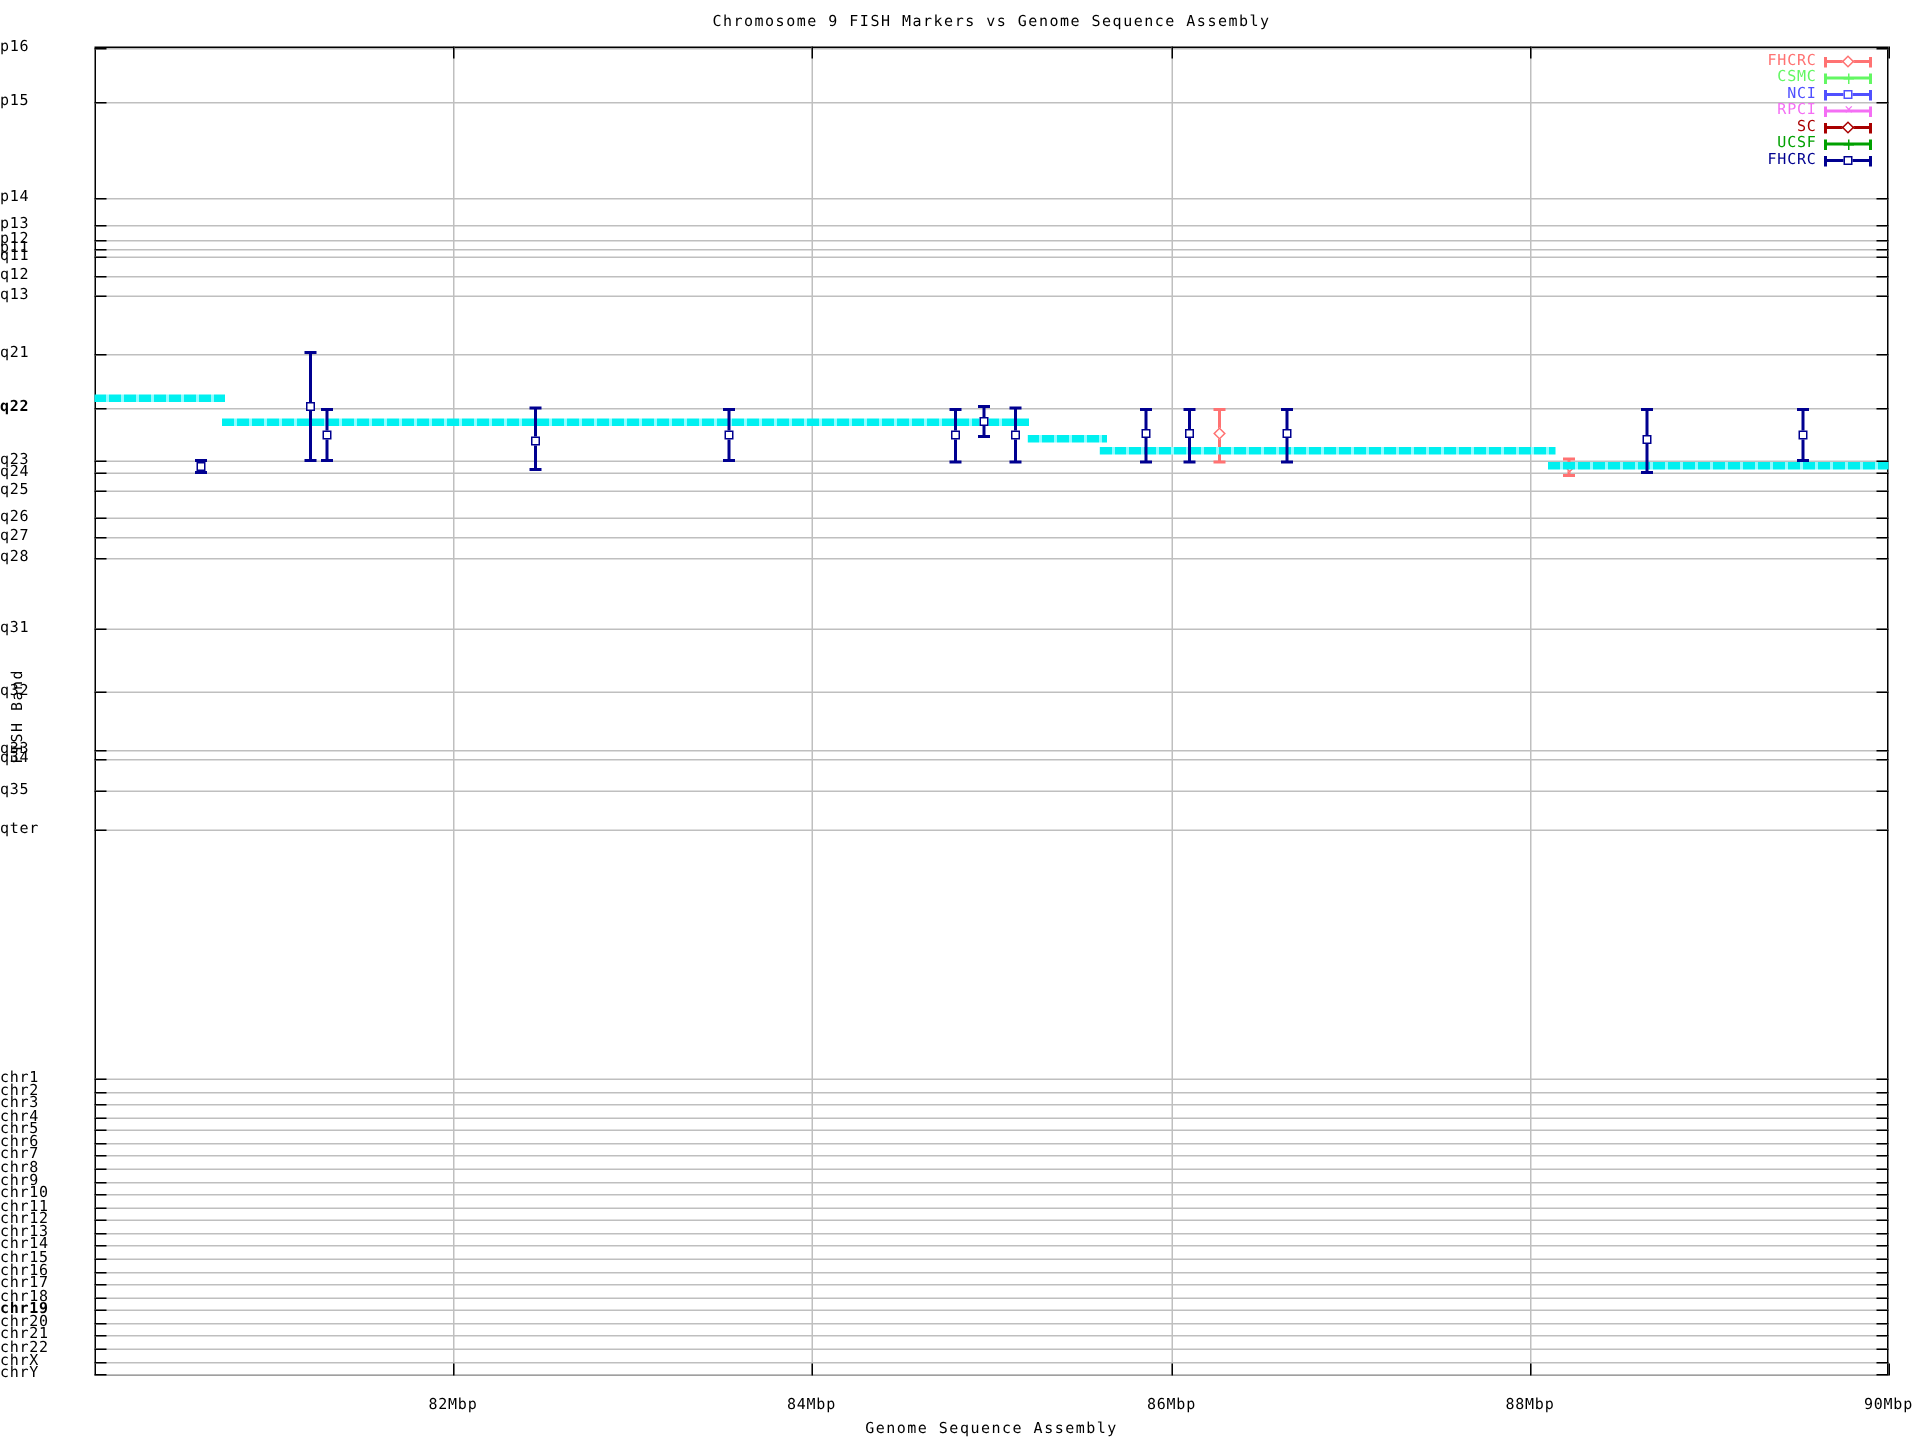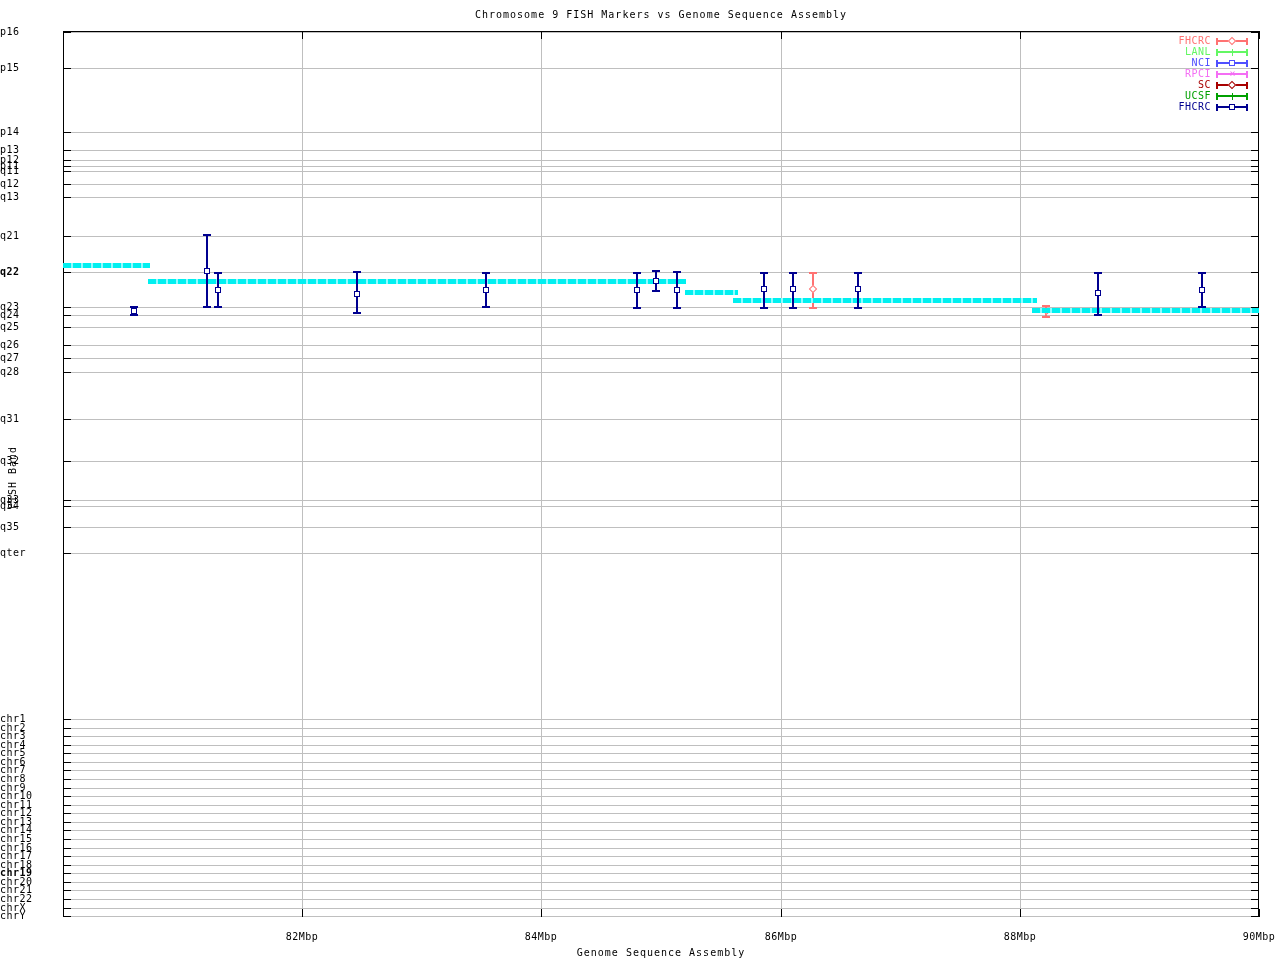--- a/index.html
+++ b/index.html
@@ -300,21 +300,21 @@
       <div class="abs" style="left: 63px; top: 263px; width: 87px; height: 5px; background: repeating-linear-gradient(90deg, rgb(0, 240, 240) 0px, rgb(0, 240, 240) 8px, rgb(143, 252, 255) 8px, rgb(143, 252, 255) 10px); z-index: 3;"></div>
       <div class="abs" style="left: 148px; top: 279px; width: 538px; height: 5px; background: repeating-linear-gradient(90deg, rgb(0, 240, 240) 0px, rgb(0, 240, 240) 8px, rgb(143, 252, 255) 8px, rgb(143, 252, 255) 10px); z-index: 3;"></div>
       <div class="abs" style="left: 685px; top: 290px; width: 53px; height: 5px; background: repeating-linear-gradient(90deg, rgb(0, 240, 240) 0px, rgb(0, 240, 240) 8px, rgb(143, 252, 255) 8px, rgb(143, 252, 255) 10px); z-index: 3;"></div>
       <div class="abs" style="left: 733px; top: 298px; width: 304px; height: 5px; background: repeating-linear-gradient(90deg, rgb(0, 240, 240) 0px, rgb(0, 240, 240) 8px, rgb(143, 252, 255) 8px, rgb(143, 252, 255) 10px); z-index: 3;"></div>
       <div class="abs" style="left: 1032px; top: 308px; width: 227px; height: 5px; background: repeating-linear-gradient(90deg, rgb(0, 240, 240) 0px, rgb(0, 240, 240) 8px, rgb(143, 252, 255) 8px, rgb(143, 252, 255) 10px); z-index: 3;"></div>
       <div class="abs legend-label" style="left: 1100px; top: 35px; width: 111px; color: rgb(255, 114, 114); z-index: 5;">FHCRC</div>
       <div class="abs" style="left: 1216px; top: 40px; width: 32px; height: 2px; background: rgb(255, 114, 114); z-index: 5;"></div>
       <div class="abs" style="left: 1216px; top: 38px; width: 2px; height: 7px; background: rgb(255, 114, 114); z-index: 5;"></div>
       <div class="abs" style="left: 1246px; top: 38px; width: 2px; height: 7px; background: rgb(255, 114, 114); z-index: 5;"></div>
       <div class="abs" style="left: 1229px; top: 38px; width: 4px; height: 4px; border: 1px solid rgb(255, 114, 114); background: rgb(255, 255, 255); transform: rotate(45deg); z-index: 5;"></div>
-      <div class="abs legend-label" style="left: 1100px; top: 46px; width: 111px; color: rgb(99, 247, 99); z-index: 5;">LANL</div>
+      <div class="abs legend-label" style="left: 1100px; top: 46px; width: 111px; color: rgb(99, 247, 99); z-index: 5;">CSMC</div>
       <div class="abs" style="left: 1216px; top: 51px; width: 32px; height: 2px; background: rgb(99, 247, 99); z-index: 5;"></div>
       <div class="abs" style="left: 1216px; top: 49px; width: 2px; height: 7px; background: rgb(99, 247, 99); z-index: 5;"></div>
       <div class="abs" style="left: 1246px; top: 49px; width: 2px; height: 7px; background: rgb(99, 247, 99); z-index: 5;"></div>
       <div class="abs" style="left: 1229px; top: 52px; width: 7px; height: 1px; background: rgb(99, 247, 99); z-index: 5;"></div>
       <div class="abs" style="left: 1232px; top: 49px; width: 1px; height: 7px; background: rgb(99, 247, 99); z-index: 5;"></div>
       <div class="abs legend-label" style="left: 1100px; top: 57px; width: 111px; color: rgb(80, 80, 255); z-index: 5;">NCI</div>
       <div class="abs" style="left: 1216px; top: 62px; width: 32px; height: 2px; background: rgb(80, 80, 255); z-index: 5;"></div>
       <div class="abs" style="left: 1216px; top: 60px; width: 2px; height: 7px; background: rgb(80, 80, 255); z-index: 5;"></div>
       <div class="abs" style="left: 1246px; top: 60px; width: 2px; height: 7px; background: rgb(80, 80, 255); z-index: 5;"></div>
       <div class="abs" style="left: 1229px; top: 60px; width: 4px; height: 4px; border: 1px solid rgb(80, 80, 255); background: rgb(255, 255, 255); z-index: 5;"></div>

